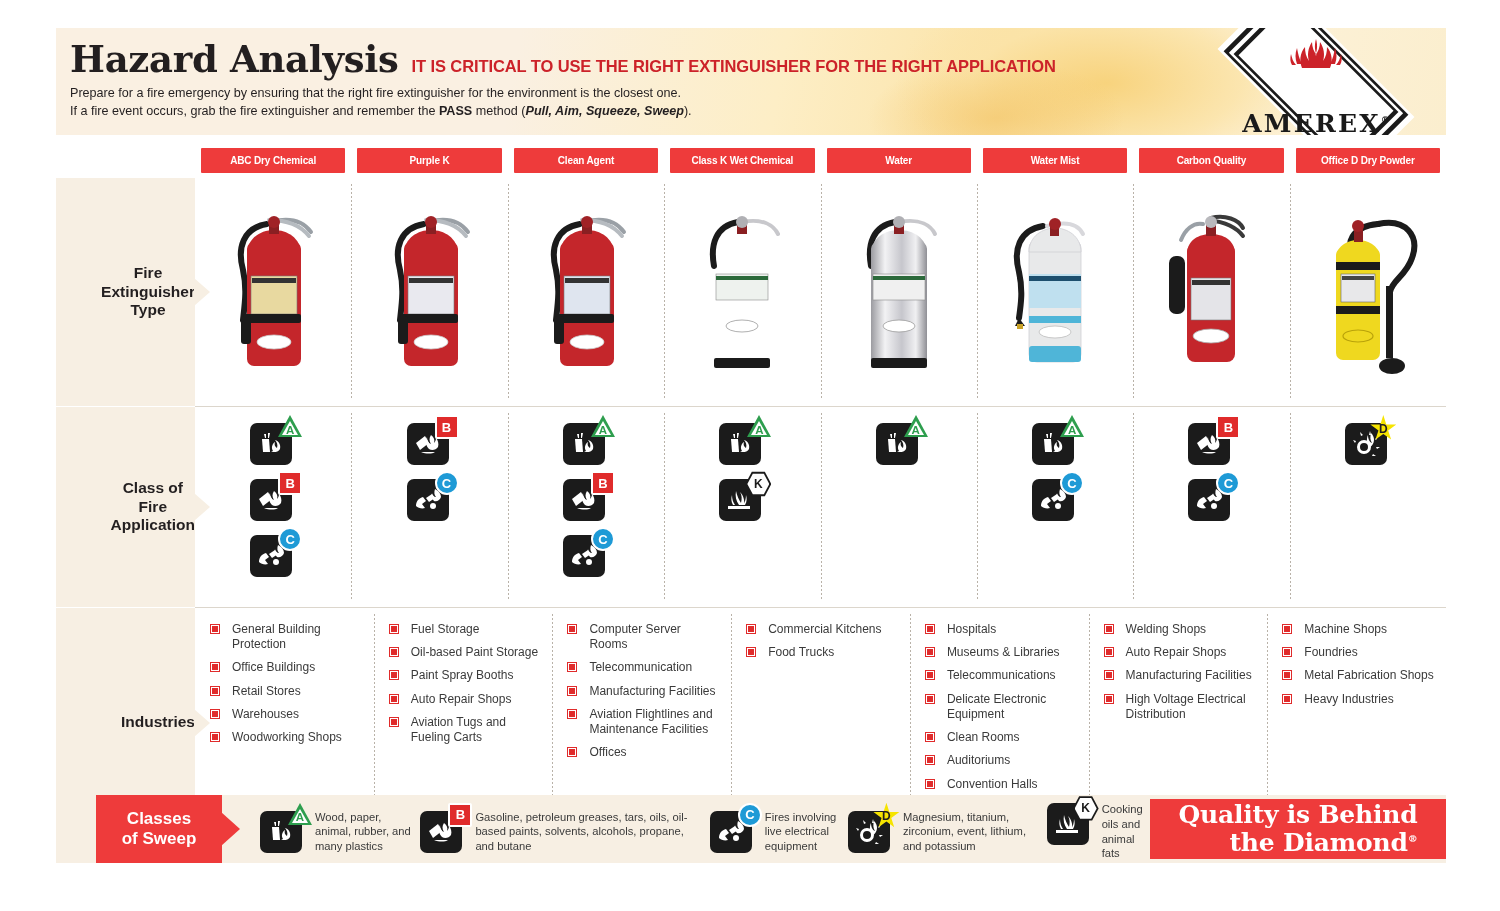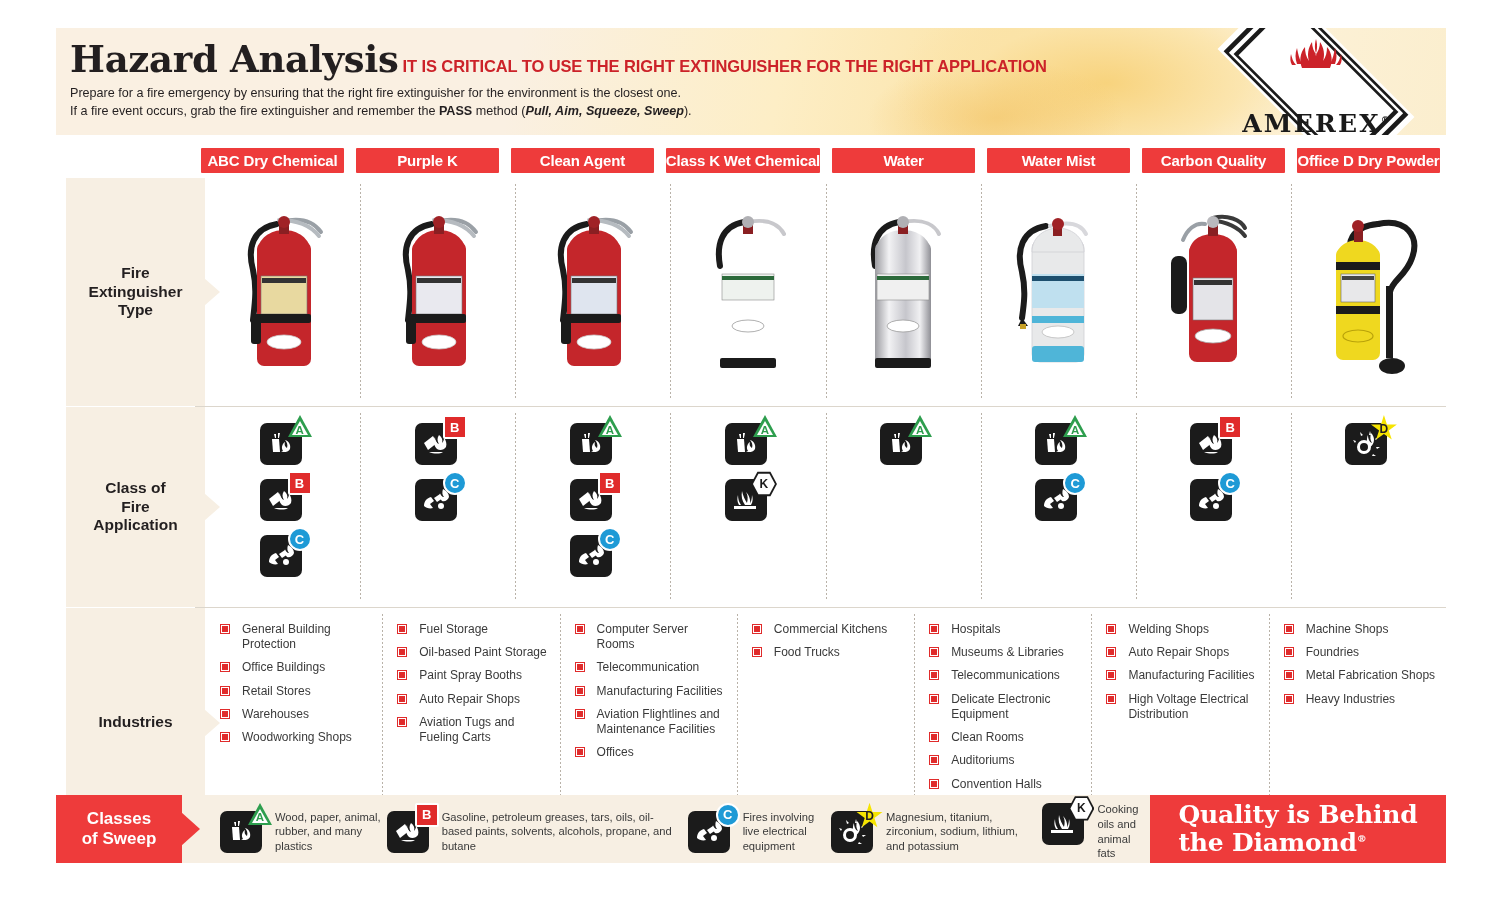--- a/index.html
+++ b/index.html
@@ -21,21 +21,21 @@
     position: absolute; right: 130px; top: -40px; width: 420px; height: 190px;
     background: radial-gradient(ellipse at 50% 50%, #f7cf72 0%, #fbe3a7 45%, rgba(250,240,226,0) 72%);
     opacity: .85;
   }
   .hdr-glow2 {
     position: absolute; right: 320px; top: 30px; width: 260px; height: 120px;
     background: radial-gradient(ellipse at 50% 50%, #f0b94e 0%, rgba(250,240,226,0) 70%);
     opacity: .5;
   }
   .hdr-inner { position: relative; padding: 13px 0 0 14px; }
-  .title-line { display: flex; align-items: baseline; gap: 4px; }
+  .title-line { display: flex; align-items: baseline; gap: 13px; }
   .h-title {
     font-family: "DejaVu Serif", serif;
     font-size: 37px; font-weight: 700; color: #231f20; letter-spacing: -0.3px;
     line-height: 1;
   }
   .h-sub {
     font-size: 16.5px; font-weight: 700; color: #cc2229; letter-spacing: -0.1px;
     white-space: nowrap;
   }
   .h-body { margin-top: 7px; font-size: 12.6px; color: #231f20; line-height: 1.42; }
@@ -62,28 +62,28 @@
   }
   .logo-text sup { font-size: 9px; vertical-align: super; letter-spacing: 0; }
 
   
   .grid { position: absolute; left: 56px; top: 148px; width: 1390px; }
   .colhead-row { display: flex; height: 30px; gap: 0; padding-left: 139px; }
   .colhead-cell { flex: 1 1 0; padding: 0 6px; }
   .colhead {
     background: #ee3b3b; color: #ffffff; height: 25px; border-radius: 1px;
     display: flex; align-items: center; justify-content: center;
-    font-size: 15px; font-weight: 700; letter-spacing: -0.15px; white-space: nowrap;
+    font-size: 10px; font-weight: 700; letter-spacing: -0.15px; white-space: nowrap;
   }
 
   .body-rows { position: relative; }
   .row { display: flex; position: relative; }
   .rowlabel {
     width: 139px; flex: 0 0 139px; background: #f7efe3; position: relative;
-    display: flex; align-items: center; justify-content: center; margin-left: 10px;
+    display: flex; align-items: center; justify-content: flex-end;
   }
   .rowlabel .txt {
     font-size: 15.5px; font-weight: 700; color: #231f20; text-align: center; line-height: 1.22;
   }
   .rowlabel .arrow {
     position: absolute; right: -15px; top: 50%; transform: translateY(-50%);
     width: 0; height: 0;
     border-top: 14px solid transparent; border-bottom: 14px solid transparent;
     border-left: 16px solid #f7efe3;
   }
@@ -157,41 +157,41 @@
     font-size: 12px; color: #3a3a3a; line-height: 1.27;
   }
   .ind-list li .bul {
     position: absolute; left: 0; top: 3px; width: 8px; height: 8px;
     background: #e02b2b; border: 1.5px solid #ffffff; outline: 1px solid #e02b2b;
   }
 
   
   .footer {
     position: absolute; left: 56px; top: 795px; width: 1390px; height: 68px;
-    background: #f7efe3; display: flex; align-items: center;
+    background: #f7efe3; display: flex; align-items: center; padding-left: 40px;
   }
   .foot-label {
     position: relative; width: 126px; height: 68px; background: #ee3b3b;
     display: flex; align-items: center; justify-content: center; flex: 0 0 126px;
   }
   .foot-label .txt {
     color: #fff; font-size: 17px; font-weight: 700; text-align: center; line-height: 1.18;
   }
   .foot-label .arrow {
     position: absolute; right: -18px; top: 50%; transform: translateY(-50%);
     width: 0; height: 0; border-top: 17px solid transparent;
     border-bottom: 17px solid transparent; border-left: 19px solid #ee3b3b;
   }
   .foot-items { display: flex; align-items: center; flex: 1 1 auto; padding-left: 38px; gap: 6px; }
   .foot-item { display: flex; align-items: flex-start; gap: 9px; }
   .foot-item .class-icon { margin-top: 2px; flex: 0 0 46px; }
   .foot-item .desc { font-size: 11.2px; color: #3a3a3a; line-height: 1.3; padding-top: 5px; }
   .foot-quality {
-    width: 296px; flex: 0 0 296px; height: 68px; background: #ee3b3b; margin-left: auto;
-    display: flex; align-items: center; justify-content: center; text-align: left;
+    width: 296px; flex: 0 0 296px; height: 60px; background: #ee3b3b; margin-left: auto;
+    display: flex; align-items: center; justify-content: center; text-align: right;
   }
   .foot-quality .txt {
     color: #ffffff; font-family: "DejaVu Serif", serif; font-weight: 700;
     font-size: 25px; line-height: 1.14; letter-spacing: -0.2px;
   }
   .foot-quality sup { font-size: 10px; vertical-align: super; }
 </style>
 </head>
 <body>
 
@@ -862,21 +862,21 @@
                   <path d="M4 14l-2-3 3 1zM10 7l-1-4 3 3zM18 6l1-4 1 4zM24 10l3-2-2 3zM25 18l4 0-3 2zM22 25l3 2-4 0z"></path>
                   <path d="M20 4c-1 4-1 7 1 10-3-1-4-5-4-8-2 4-1 9 2 12 2-1 4-4 4-7 0-3-1-5-3-7z"></path>
                 </g>
               </svg>
             </div>
             <div class="ci-badge badge-D">
               <div class="star"></div>
               <span>D</span>
             </div>
           </div>
-          <div class="desc">Magnesium, titanium, zirconium, sodium, lithium, and potassium</div>
+          <div class="desc">Magnesium, titanium, zirconium, event, lithium, and potassium</div>
         </div>
         <div class="foot-item">
           <div class="class-icon">
             <div class="ci-box">
               <svg width="30" height="30" viewBox="0 0 30 30">
                 <g fill="#fff">
                   <path d="M3 21h22v3H3z"></path>
                   <path d="M14 20c-3-4-4-9-3-14 1 5 3 9 5 12 1-4 1-8-1-11 3 3 5 8 4 13z"></path>
                   <path d="M8 20c-2-3-2-7-1-10 0 4 1 7 3 10z"></path>
                   <path d="M20 20c2-3 2-7 1-10 0 4-1 7-3 10z"></path>

